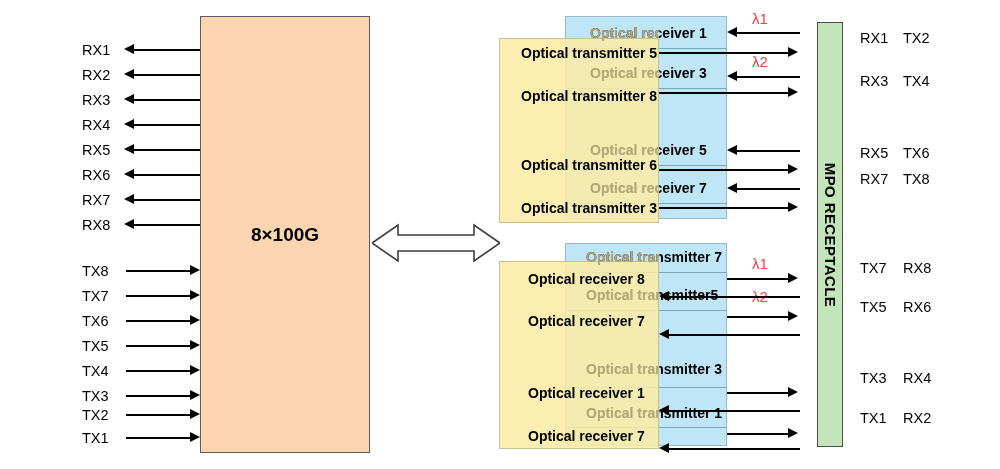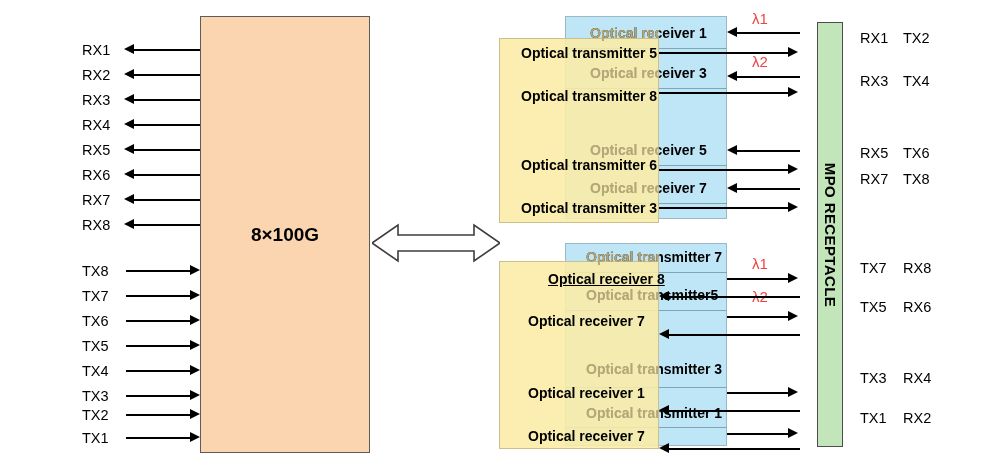--- a/index.html
+++ b/index.html
@@ -202,21 +202,21 @@
 
     <div class="box yellow translucent" style="left:499px;top:261px;width:160px;height:188px;"></div>
 
     <div class="clip" style="left:499px;top:243px;width:160px;height:206px;">
       <div class="lbl t-fade" style="left:87px;top:7px;">Optical transmitter 7</div>
       <div class="lbl t-fade" style="left:87px;top:45px;">Optical transmitter5</div>
       <div class="lbl t-fade" style="left:87px;top:119px;">Optical transmitter 3</div>
       <div class="lbl t-fade" style="left:87px;top:163px;">Optical transmitter 1</div>
     </div>
 
-    <div class="lbl t-dark" style="left:548px;top:272px;text-decoration:underline;">Optical receiver 8</div>
+    <div class="lbl t-dark" style="left:528px;top:272px;">Optical receiver 8</div>
     <div class="lbl t-dark" style="left:528px;top:314px;">Optical receiver 7</div>
     <div class="lbl t-dark" style="left:528px;top:386px;">Optical receiver 1</div>
     <div class="lbl t-dark" style="left:528px;top:429px;">Optical receiver 7</div>
 
     <div class="lam" style="left:752px;top:255px;">λ1</div>
     <div class="lam" style="left:752px;top:288px;">λ2</div>
 
     <div class="ln" style="left:727px;top:278px;width:63px;"></div>
     <div class="hd right" style="left:788px;top:273px;"></div>
     <div class="ln" style="left:727px;top:316px;width:63px;"></div>

